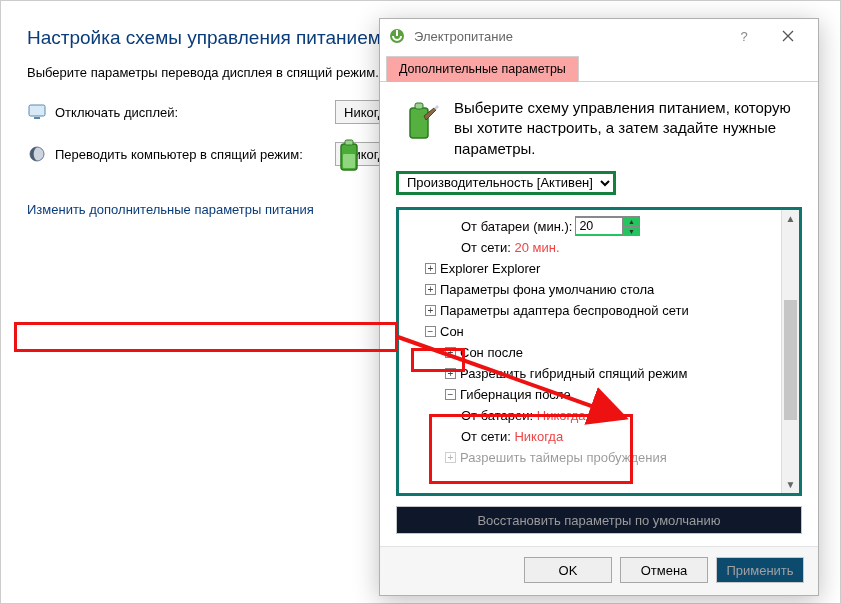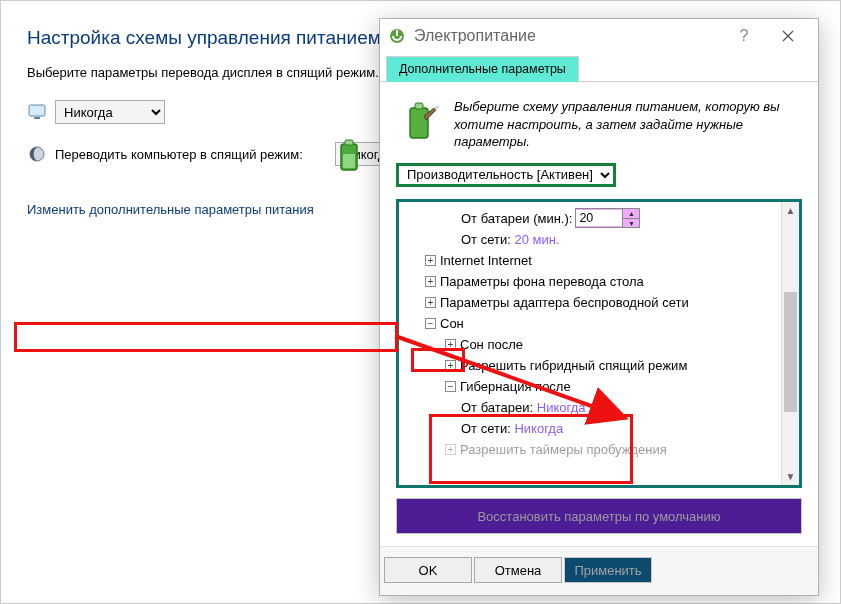--- a/index.html
+++ b/index.html
@@ -93,41 +93,41 @@
     box-sizing: border-box;
     display: flex;
     flex-direction: column;
   }
   .dlg-titlebar {
     display: flex;
     align-items: center;
     height: 34px;
     padding: 0 8px 0 8px;
     color: #666;
-    font-size: 16px;
+    font-size: 13px;
   }
   .dlg-titlebar .ti-icon { width: 18px; height: 18px; margin-right: 8px; }
   .dlg-titlebar .spacer { flex: 1; }
   .dlg-titlebar .win-btn {
     width: 44px; height: 30px;
     display: flex; align-items: center; justify-content: center;
     color: #888;
   }
   
   .tab-strip {
     display: flex;
     align-items: flex-end;
     padding-left: 6px;
     height: 28px;
     border-bottom: 1px solid #d0d0d0;
   }
   .tab {
     border: 1px solid #d0d0d0;
     border-bottom: none;
-    background: #5eead4;
+    background: #fca5a5;
     padding: 5px 12px 6px 12px;
     font-size: 12.5px;
     position: relative;
     top: 1px;
   }
   
   .dlg-body {
     flex: 1;
     padding: 16px 16px 8px 16px;
     display: flex;
@@ -136,23 +136,22 @@
   }
   .intro {
     display: flex;
   }
   .intro-icon {
     width: 48px; height: 48px;
     margin-right: 10px;
     flex-shrink: 0;
   }
   .intro-text {
-    font-size: 13px;
+    font-size: 15px;
     line-height: 1.35;
-    font-style: italic;
   }
   .plan-select {
     margin-top: 12px;
     width: 220px;
     height: 24px;
     border: 3px solid #15803d;
     background: #fff;
     font-family: inherit;
     font-size: 13px;
     padding: 0 4px;
@@ -200,28 +199,28 @@
     font-size: 10px;
     line-height: 9px;
     margin-right: 4px;
     background: #fff;
     color: #444;
     box-sizing: border-box;
   }
   .ind2 { padding-left: 20px; }
   .ind3 { padding-left: 40px; }
   .ind4 { padding-left: 56px; }
-  .link-val { color: #8b5cf6; cursor: pointer; }
+  .link-val { color: #ef4444; cursor: pointer; }
   .spinbox {
     display: inline-flex;
     align-items: center;
     border: 1px solid #888;
     height: 18px;
     margin-left: 3px;
-    background: #f0abfc;
+    background: #22c55e;
   }
   .spinbox input {
     border: none;
     width: 40px;
     height: 16px;
     padding: 0 3px;
     font-family: inherit;
     font-size: 12.5px;
     outline: none;
   }
@@ -234,33 +233,34 @@
     height: 9px;
     display: flex; align-items: center; justify-content: center;
     font-size: 7px; color: #333;
     border-bottom: 1px solid #888;
   }
   .spinbox .sbtn:last-child { border-bottom: none; }
 
   .restore-btn {
     margin: 10px 0 4px auto;
     width: 100%;
-    height: 36px;
+    height: 28px;
     border: 1px solid #c5c5c5;
-    background: #4c1d95;
+    background: #0f172a;
     color: #9b9b9b;
     font-family: inherit;
     font-size: 13px;
     cursor: default;
   }
   
   .dlg-buttons {
     display: flex;
-    gap: 2px;
-    padding: 10px 14px 12px 4px;
+    justify-content: flex-end;
+    gap: 8px;
+    padding: 10px 14px 12px 20px;
     border-top: 1px solid #e3e3e3;
     background: #f6f6f6;
   }
   .dlg-buttons button {
     min-width: 88px;
     height: 26px;
     border: 1px solid #a7a7a7;
     background: #efefef;
     font-family: inherit;
     font-size: 13px;
@@ -288,20 +288,21 @@
     </svg>
   </span>
 
   <div class="bg-row">
     <span class="bg-icon">
       <svg viewBox="0 0 20 20">
           <rect x="2" y="3" width="16" height="11" rx="1.5" fill="#d8eaf7" stroke="#5b87ad"></rect>
           <rect x="7" y="15" width="6" height="2" fill="#5b87ad"></rect>
         </svg>
     </span>
+    <span class="bg-label">Отключать дисплей:</span>
     <select class="bg-select">
       <option>Никогда</option>
     </select>
   </div>
 
   <div class="bg-row">
     <span class="bg-icon">
       <svg viewBox="0 0 20 20">
           <circle cx="10" cy="10" r="7" fill="#cbd4df" stroke="#6a7b90"></circle>
           <path d="M10 3 a7 7 0 0 0 0 14 a9 9 0 0 1 0 -14" fill="#4a5b72"></path>
@@ -369,25 +370,25 @@
         </span>
       </div>
 
       <div class="node ind4">
         <span>От сети:</span>&nbsp;
         <span class="link-val">20 мин.</span>
       </div>
 
       <div class="node ind2">
         <span class="exp">+</span>
-        <span>Internet Internet</span>
+        <span>Explorer Explorer</span>
       </div>
       <div class="node ind2">
         <span class="exp">+</span>
-        <span>Параметры фона перевода стола</span>
+        <span>Параметры фона умолчанию стола</span>
       </div>
       <div class="node ind2">
         <span class="exp">+</span>
         <span>Параметры адаптера беспроводной сети</span>
       </div>
 
       <div class="node ind2">
         <span class="exp">−</span>
         <span>Сон</span>
       </div>

